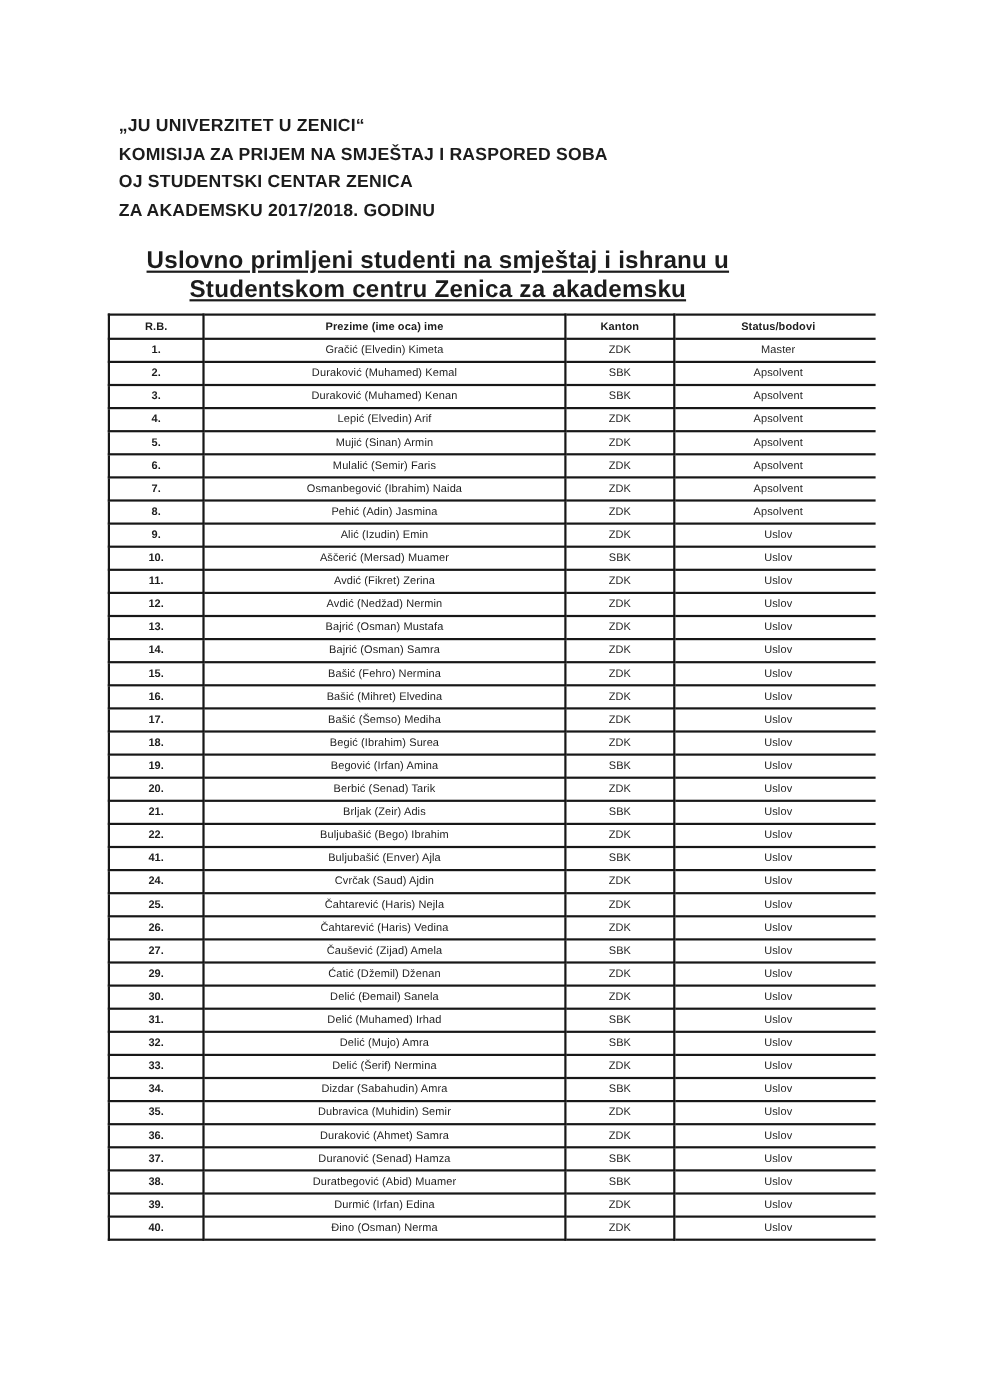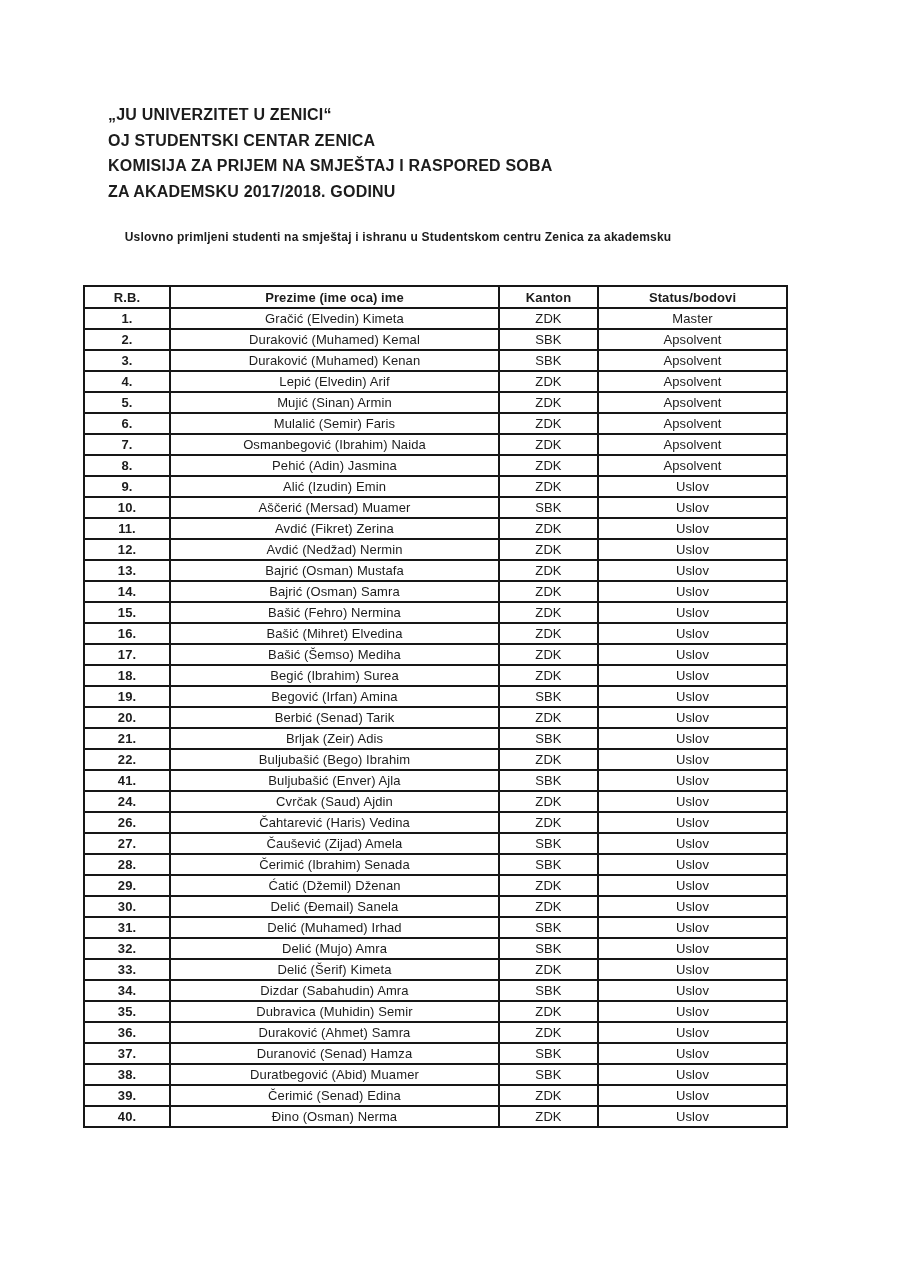--- a/index.html
+++ b/index.html
@@ -25,33 +25,34 @@
     line-height: 25.5px;
     letter-spacing: 0.2px;
     white-space: nowrap;
   }
   .doc-title {
     position: absolute;
     left: 60px;
     right: 60px;
     top: 224px;
     text-align: center;
-    font-size: 12px;
+    font-size: 22px;
     font-weight: bold;
     line-height: 26px;
     letter-spacing: 0.2px;
+    text-decoration: underline;
   }
   table.students {
     position: absolute;
-    left: 83px;
+    left: 98px;
     top: 285px;
     width: 703px;
     border-collapse: collapse;
     table-layout: fixed;
-    font-size: 13px;
+    font-size: 10px;
     letter-spacing: 0.1px;
   }
   table.students th,
   table.students td {
     border: 2px solid #171717;
     text-align: center;
     vertical-align: middle;
     padding: 0;
     overflow: hidden;
     white-space: nowrap;
@@ -68,22 +69,22 @@
     font-weight: bold;
   }
 </style>
 </head>
 <body>
 
 <div class="page">
 
   <div class="letterhead">
     <div>„JU UNIVERZITET U ZENICI“</div>
+    <div>KOMISIJA ZA PRIJEM NA SMJEŠTAJ I RASPORED SOBA</div>
     <div>OJ STUDENTSKI CENTAR ZENICA</div>
-    <div>KOMISIJA ZA PRIJEM NA SMJEŠTAJ I RASPORED SOBA</div>
     <div>ZA AKADEMSKU 2017/2018. GODINU</div>
   </div>
 
   <div class="doc-title">
     <div>Uslovno primljeni studenti na smještaj i ishranu u Studentskom centru Zenica za akademsku</div>
   </div>
 
   <table class="students">
     <colgroup>
       <col style="width:86px">
@@ -238,38 +239,38 @@
           <td>SBK</td>
           <td>Uslov</td>
         </tr>
         <tr>
           <td class="col-rb">24.</td>
           <td>Cvrčak (Saud) Ajdin</td>
           <td>ZDK</td>
           <td>Uslov</td>
         </tr>
         <tr>
+          <td class="col-rb">25.</td>
+          <td>Čahtarević (Haris) Nejla</td>
+          <td>ZDK</td>
+          <td>Uslov</td>
+        </tr>
+        <tr>
           <td class="col-rb">26.</td>
           <td>Čahtarević (Haris) Vedina</td>
           <td>ZDK</td>
           <td>Uslov</td>
         </tr>
         <tr>
           <td class="col-rb">27.</td>
           <td>Čaušević (Zijad) Amela</td>
           <td>SBK</td>
           <td>Uslov</td>
         </tr>
         <tr>
-          <td class="col-rb">28.</td>
-          <td>Čerimić (Ibrahim) Senada</td>
-          <td>SBK</td>
-          <td>Uslov</td>
-        </tr>
-        <tr>
           <td class="col-rb">29.</td>
           <td>Ćatić (Džemil) Dženan</td>
           <td>ZDK</td>
           <td>Uslov</td>
         </tr>
         <tr>
           <td class="col-rb">30.</td>
           <td>Delić (Đemail) Sanela</td>
           <td>ZDK</td>
           <td>Uslov</td>
@@ -281,21 +282,21 @@
           <td>Uslov</td>
         </tr>
         <tr>
           <td class="col-rb">32.</td>
           <td>Delić (Mujo) Amra</td>
           <td>SBK</td>
           <td>Uslov</td>
         </tr>
         <tr>
           <td class="col-rb">33.</td>
-          <td>Delić (Šerif) Kimeta</td>
+          <td>Delić (Šerif) Nermina</td>
           <td>ZDK</td>
           <td>Uslov</td>
         </tr>
         <tr>
           <td class="col-rb">34.</td>
           <td>Dizdar (Sabahudin) Amra</td>
           <td>SBK</td>
           <td>Uslov</td>
         </tr>
         <tr>
@@ -317,21 +318,21 @@
           <td>Uslov</td>
         </tr>
         <tr>
           <td class="col-rb">38.</td>
           <td>Duratbegović (Abid) Muamer</td>
           <td>SBK</td>
           <td>Uslov</td>
         </tr>
         <tr>
           <td class="col-rb">39.</td>
-          <td>Čerimić (Senad) Edina</td>
+          <td>Durmić (Irfan) Edina</td>
           <td>ZDK</td>
           <td>Uslov</td>
         </tr>
         <tr>
           <td class="col-rb">40.</td>
           <td>Đino (Osman) Nerma</td>
           <td>ZDK</td>
           <td>Uslov</td>
         </tr>
       </tbody>

